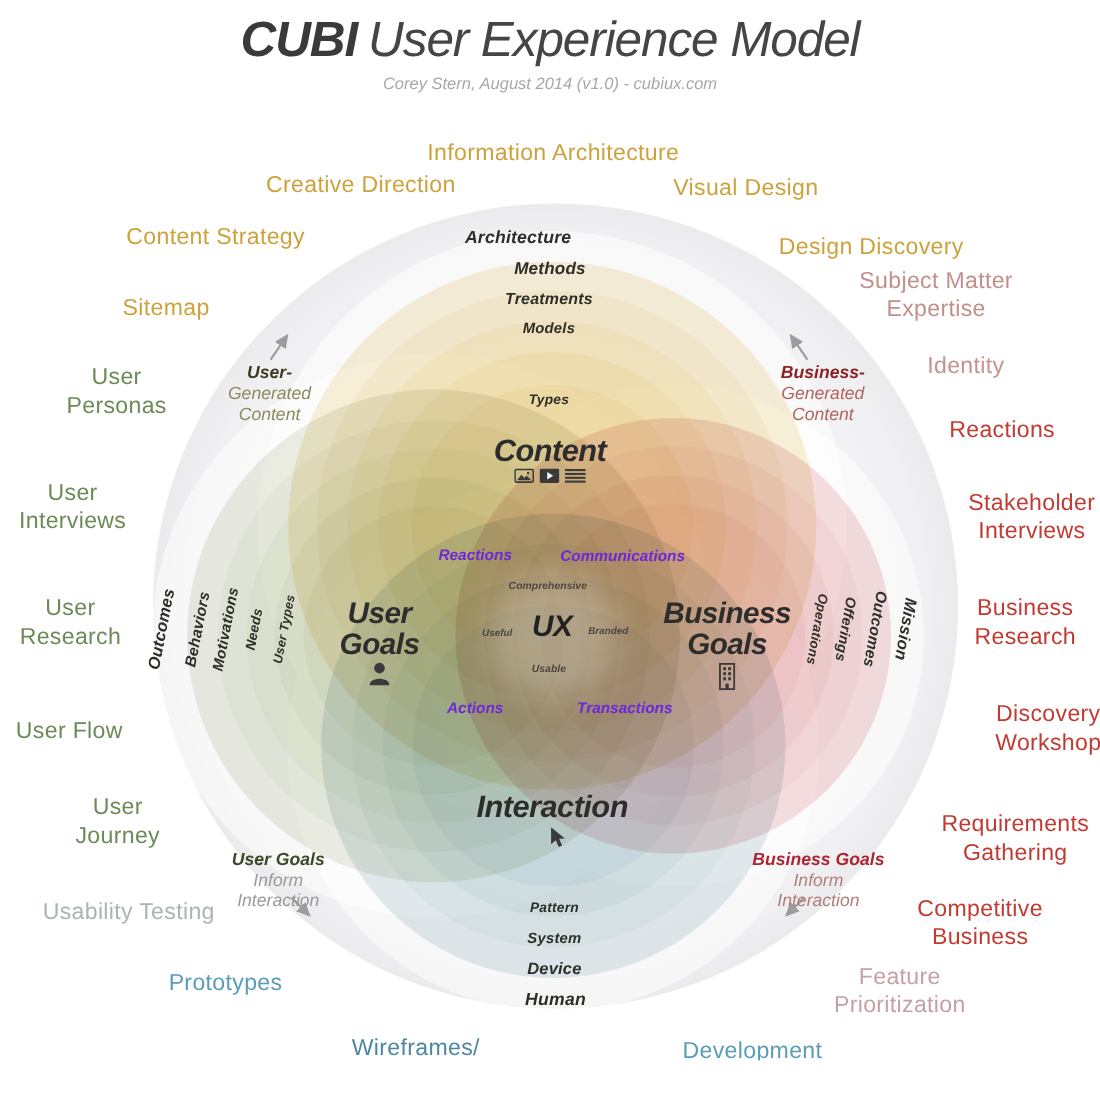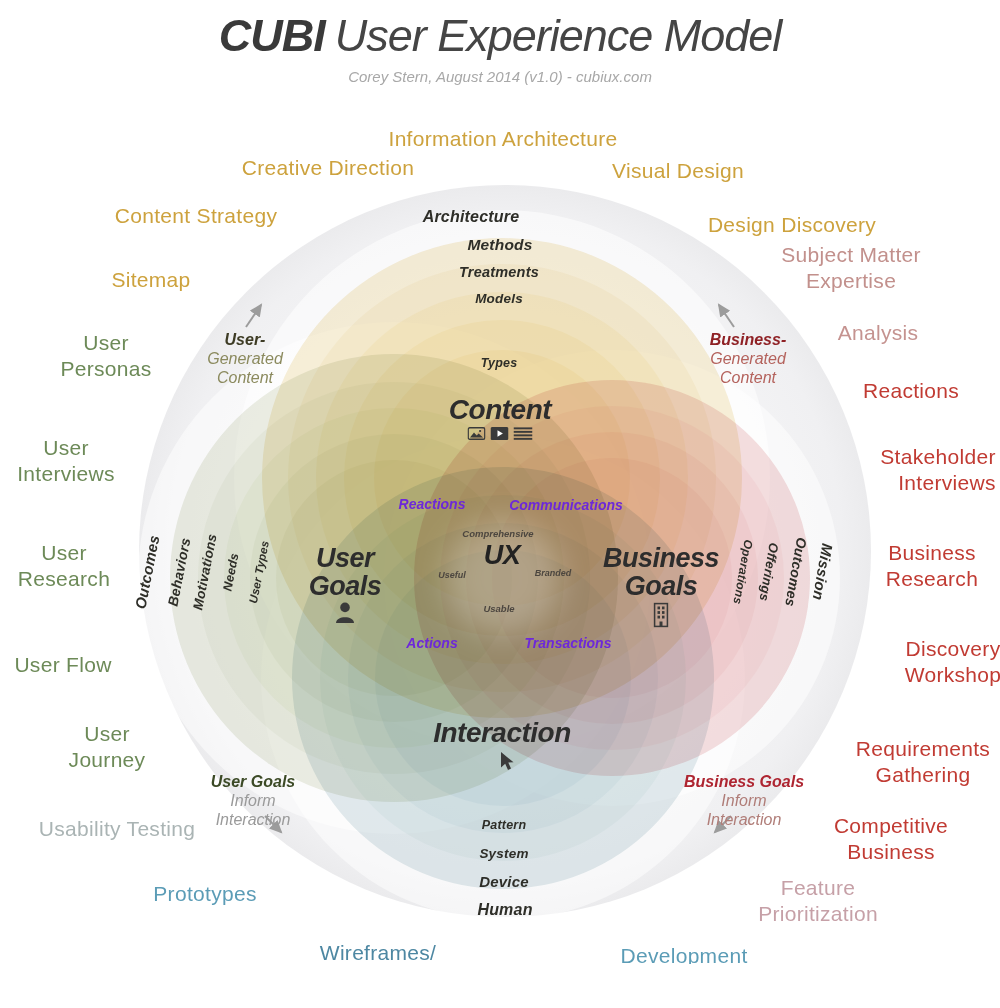--- a/index.html
+++ b/index.html
@@ -122,23 +122,23 @@
   <div class="subtitle">Corey Stern, August 2014  (v1.0)  - cubiux.com</div>
 
   <div class="lbl gold" style="left:503px;top:139px;font-size:21px;">Information Architecture</div>
   <div class="lbl gold" style="left:328px;top:168px;font-size:21px;">Creative Direction</div>
   <div class="lbl gold" style="left:678px;top:171px;font-size:21px;">Visual Design</div>
   <div class="lbl gold" style="left:196px;top:216px;font-size:21px;">Content Strategy</div>
   <div class="lbl gold" style="left:792px;top:213px;font-size:21px;margin-top:12px;">Design Discovery</div>
   <div class="lbl gold" style="left:151px;top:280px;font-size:21px;text-align:right;">Sitemap</div>
   <div class="lbl salmon" style="left:851px;top:268px;font-size:21px;">Subject Matter
 Expertise</div>
-  <div class="lbl salmon" style="left:878px;top:333px;font-size:21px;color:#c59390;">Analysis</div>
+  <div class="lbl salmon" style="left:878px;top:333px;font-size:21px;color:#c59390;">Identity</div>
   <div class="lbl red" style="left:911px;top:391px;font-size:21px;">Reactions</div>
-  <div class="lbl red" style="left:938px;top:470px;font-size:21px;text-align:right;">Stakeholder
+  <div class="lbl red" style="left:938px;top:470px;font-size:21px;">Stakeholder
 Interviews</div>
   <div class="lbl red" style="left:932px;top:566px;font-size:21px;">Business
 Research</div>
   <div class="lbl red" style="left:933px;top:662px;font-size:21px;margin-left:20px;">Discovery
 Workshop</div>
   <div class="lbl red" style="left:923px;top:762px;font-size:21px;">Requirements
 Gathering</div>
   <div class="lbl red" style="left:891px;top:839px;font-size:21px;">Competitive Business</div>
   <div class="lbl pinkgray" style="left:818px;top:901px;font-size:21px;">Feature Prioritization</div>
   <div class="lbl teal" style="left:684px;top:956px;font-size:21px;">Development</div>
@@ -222,21 +222,21 @@
       </svg>
   </div>
 
   <div class="gtitle" style="left:502px;top:733px;font-size:28px;">Interaction</div>
   <div class="icn" style="left:508px;top:761px;">
     <svg width="22" height="22" viewBox="0 0 22 22">
         <path d="M4,2 L4,17.5 L8.2,13.8 L11,20 L14,18.6 L11.3,12.6 L16.5,12.3 Z" fill="#3a3a3a"></path>
       </svg>
   </div>
 
-  <div class="gtitle" style="left:502px;top:555px;font-size:27px;color:#222222;">UX</div>
+  <div class="gtitle" style="left:502px;top:569px;font-size:27px;color:#222222;">UX</div>
   <div class="olap" style="left:432px;top:504px;">Reactions</div>
   <div class="olap" style="left:566px;top:505px;">Communications</div>
   <div class="olap" style="left:432px;top:643px;">Actions</div>
   <div class="olap" style="left:568px;top:643px;">Transactions</div>
   <div class="tiny" style="left:498px;top:533px;font-size:9.5px;">Comprehensive</div>
   <div class="tiny" style="left:452px;top:575px;">Useful</div>
   <div class="tiny" style="left:553px;top:573px;">Branded</div>
   <div class="tiny" style="left:499px;top:608px;font-size:9.5px;">Usable</div>
 
   <div class="ann ugc" style="left:245px;top:331px;">

